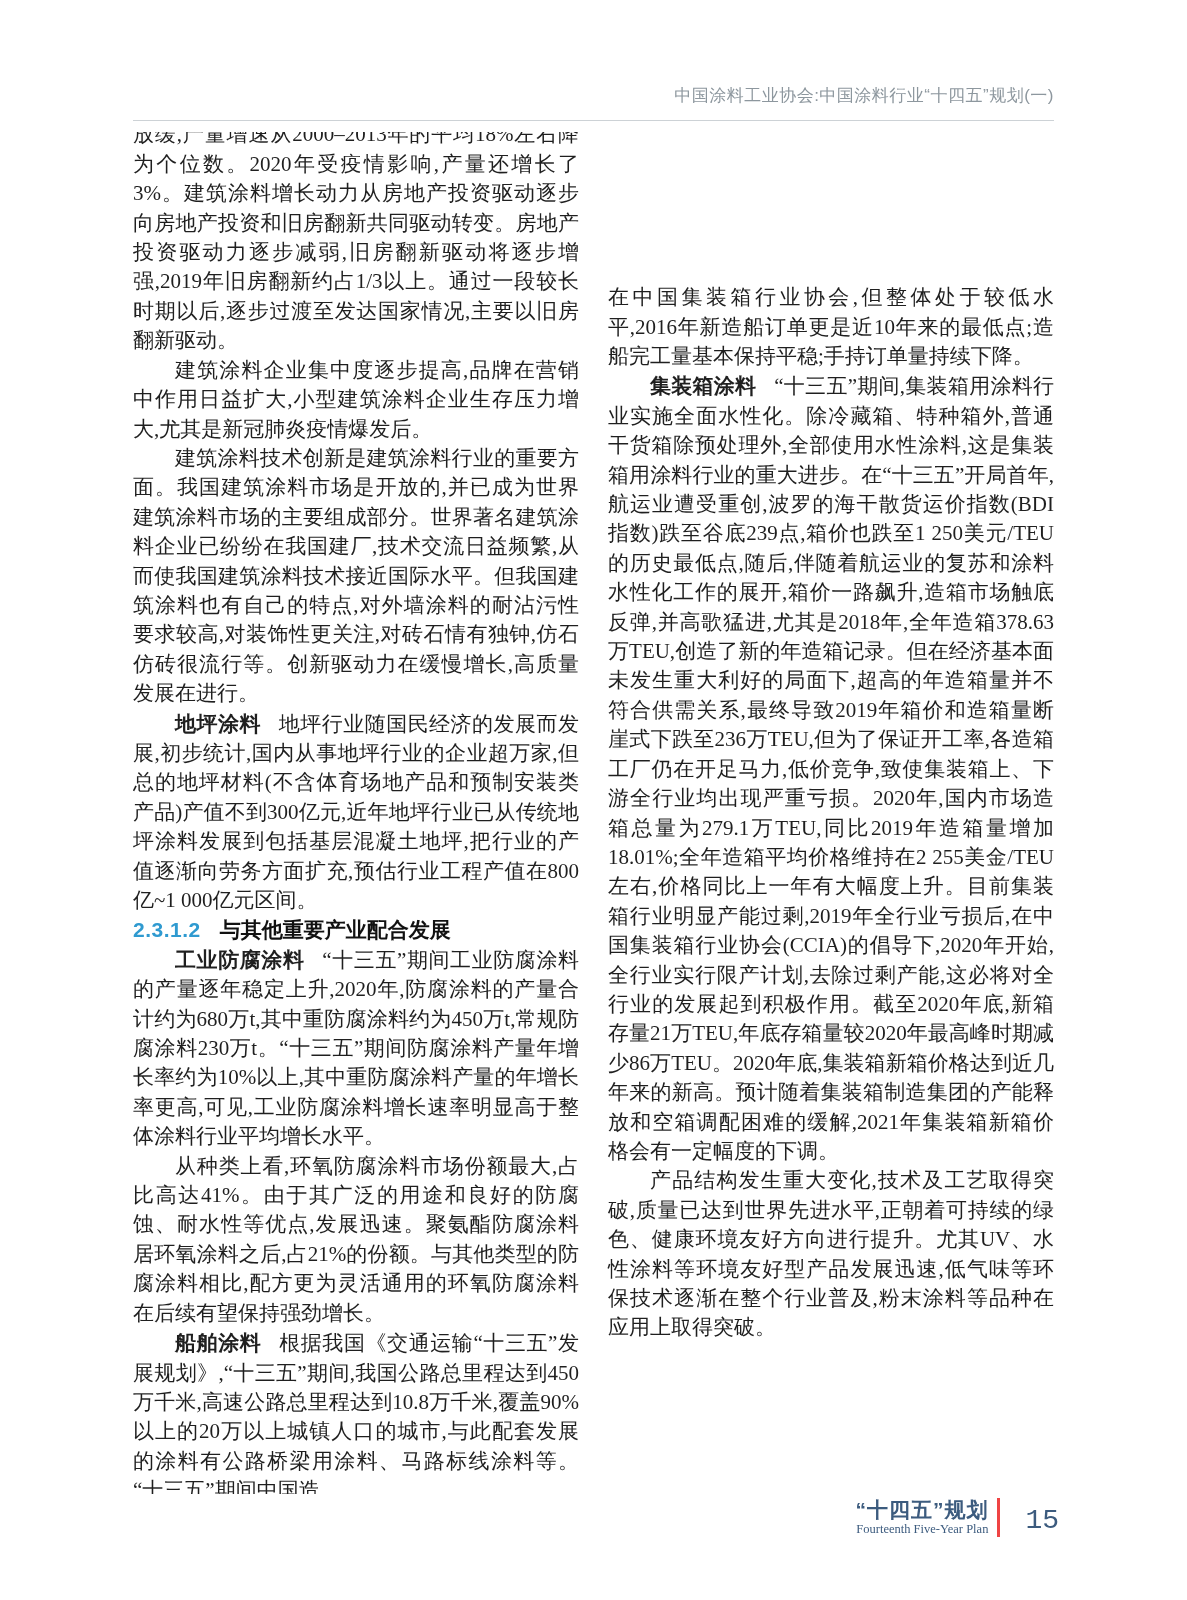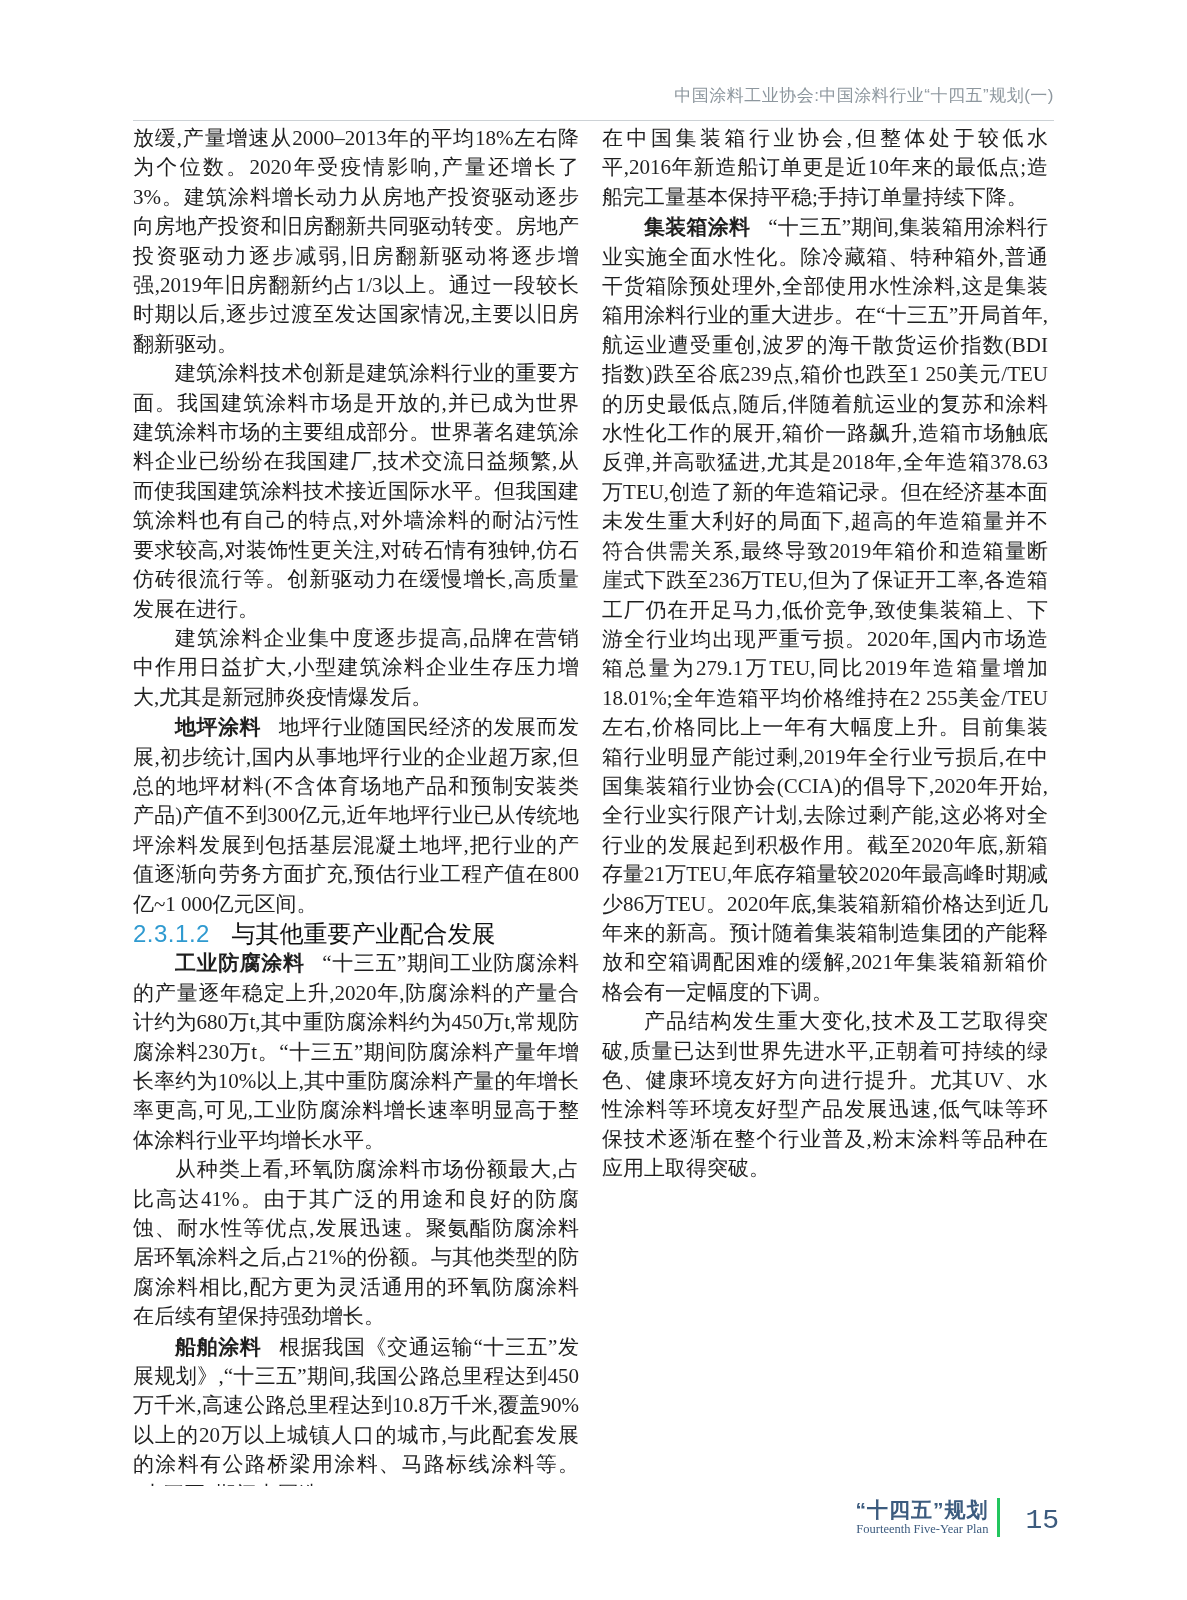--- a/index.html
+++ b/index.html
@@ -27,67 +27,68 @@
     left: 133px;
     right: 133px;
     top: 120px;
     height: 1px;
     background: #cdd2d6;
   }
   
   .content {
     position: absolute;
     left: 133px;
-    top: 124px;
+    top: 132px;
     width: 921px;
     height: 1362px;
     display: flex;
-    gap: 23px;
+    gap: 29px;
     overflow: hidden;
+    align-items: center;
   }
   .col {
     width: 446px;
     font-family: "Liberation Serif", "DejaVu Serif", serif;
     font-size: 21px;
     line-height: 29.4px;
     color: #1f1f1f;
     text-align: justify;
   }
   .col p { margin: 0; text-indent: 2em; }
   .col p.noindent { text-indent: 0; }
   .lead {
     font-family: "Liberation Sans", "DejaVu Sans", sans-serif;
     font-weight: 700;
     margin-right: 0.85em;
   }
   .section-heading {
     font-family: "Liberation Sans", "DejaVu Sans", sans-serif;
-    font-weight: 400;
+    font-weight: 700;
     margin: 0;
-    font-size: 24px;
+    font-size: 21px;
   }
   .section-number {
     color: #2f9ad0;
     margin-right: 0.9em;
     letter-spacing: 0.5px;
   }
   .section-title { color: #111111; }
   
   .footer {
     position: absolute;
     right: 128px;
     top: 1498px;
     display: flex;
     align-items: center;
     color: #3c5b7e;
   }
   .footer-brand {
     text-align: right;
     padding-right: 9px;
-    border-right: 3px solid #22c55e;
+    border-right: 3px solid #ef4444;
     line-height: 1.1;
   }
   .brand-cn {
     font-family: "Liberation Sans", "DejaVu Sans", sans-serif;
     font-weight: 700;
     font-size: 21px;
     letter-spacing: 1px;
   }
   .brand-en {
     font-family: "Liberation Serif", "DejaVu Serif", serif;
@@ -108,22 +109,22 @@
 
   <div class="header">
     <span>中国涂料工业协会:中国涂料行业“十四五”规划(一)</span>
   </div>
   <div class="header-rule"></div>
 
   <div class="content">
 
     <div class="col">
       <p class="noindent">放缓,产量增速从2000–2013年的平均18%左右降为个位数。2020年受疫情影响,产量还增长了3%。建筑涂料增长动力从房地产投资驱动逐步向房地产投资和旧房翻新共同驱动转变。房地产投资驱动力逐步减弱,旧房翻新驱动将逐步增强,2019年旧房翻新约占1/3以上。通过一段较长时期以后,逐步过渡至发达国家情况,主要以旧房翻新驱动。</p>
+      <p>建筑涂料企业集中度逐步提高,品牌在营销中作用日益扩大,小型建筑涂料企业生存压力增大,尤其是新冠肺炎疫情爆发后。</p>
       <p>建筑涂料技术创新是建筑涂料行业的重要方面。我国建筑涂料市场是开放的,并已成为世界建筑涂料市场的主要组成部分。世界著名建筑涂料企业已纷纷在我国建厂,技术交流日益频繁,从而使我国建筑涂料技术接近国际水平。但我国建筑涂料也有自己的特点,对外墙涂料的耐沾污性要求较高,对装饰性更关注,对砖石情有独钟,仿石仿砖很流行等。创新驱动力在缓慢增长,高质量发展在进行。</p>
-      <p>建筑涂料企业集中度逐步提高,品牌在营销中作用日益扩大,小型建筑涂料企业生存压力增大,尤其是新冠肺炎疫情爆发后。</p>
       <p><span class="lead">地坪涂料</span><span>地坪行业随国民经济的发展而发展,初步统计,国内从事地坪行业的企业超万家,但总的地坪材料(不含体育场地产品和预制安装类产品)产值不到300亿元,近年地坪行业已从传统地坪涂料发展到包括基层混凝土地坪,把行业的产值逐渐向劳务方面扩充,预估行业工程产值在800亿~1 000亿元区间。</span></p>
       <p class="section-heading noindent"><span class="section-number">2.3.1.2</span><span class="section-title">与其他重要产业配合发展</span></p>
       <p><span class="lead">工业防腐涂料</span><span>“十三五”期间工业防腐涂料的产量逐年稳定上升,2020年,防腐涂料的产量合计约为680万t,其中重防腐涂料约为450万t,常规防腐涂料230万t。“十三五”期间防腐涂料产量年增长率约为10%以上,其中重防腐涂料产量的年增长率更高,可见,工业防腐涂料增长速率明显高于整体涂料行业平均增长水平。</span></p>
       <p>从种类上看,环氧防腐涂料市场份额最大,占比高达41%。由于其广泛的用途和良好的防腐蚀、耐水性等优点,发展迅速。聚氨酯防腐涂料居环氧涂料之后,占21%的份额。与其他类型的防腐涂料相比,配方更为灵活通用的环氧防腐涂料在后续有望保持强劲增长。</p>
       <p><span class="lead">船舶涂料</span><span>根据我国《交通运输“十三五”发展规划》,“十三五”期间,我国公路总里程达到450万千米,高速公路总里程达到10.8万千米,覆盖90%以上的20万以上城镇人口的城市,与此配套发展的涂料有公路桥梁用涂料、马路标线涂料等。“十三五”期间中国造</span></p>
     </div>
 
     <div class="col">
       <p class="noindent">在中国集装箱行业协会,但整体处于较低水平,2016年新造船订单更是近10年来的最低点;造船完工量基本保持平稳;手持订单量持续下降。</p>
       <p><span class="lead">集装箱涂料</span><span>“十三五”期间,集装箱用涂料行业实施全面水性化。除冷藏箱、特种箱外,普通干货箱除预处理外,全部使用水性涂料,这是集装箱用涂料行业的重大进步。在“十三五”开局首年,航运业遭受重创,波罗的海干散货运价指数(BDI指数)跌至谷底239点,箱价也跌至1 250美元/TEU的历史最低点,随后,伴随着航运业的复苏和涂料水性化工作的展开,箱价一路飙升,造箱市场触底反弹,并高歌猛进,尤其是2018年,全年造箱378.63万TEU,创造了新的年造箱记录。但在经济基本面未发生重大利好的局面下,超高的年造箱量并不符合供需关系,最终导致2019年箱价和造箱量断崖式下跌至236万TEU,但为了保证开工率,各造箱工厂仍在开足马力,低价竞争,致使集装箱上、下游全行业均出现严重亏损。2020年,国内市场造箱总量为279.1万TEU,同比2019年造箱量增加18.01%;全年造箱平均价格维持在2 255美金/TEU左右,价格同比上一年有大幅度上升。目前集装箱行业明显产能过剩,2019年全行业亏损后,在中国集装箱行业协会(CCIA)的倡导下,2020年开始,全行业实行限产计划,去除过剩产能,这必将对全行业的发展起到积极作用。截至2020年底,新箱存量21万TEU,年底存箱量较2020年最高峰时期减少86万TEU。2020年底,集装箱新箱价格达到近几年来的新高。预计随着集装箱制造集团的产能释放和空箱调配困难的缓解,2021年集装箱新箱价格会有一定幅度的下调。</span></p>

